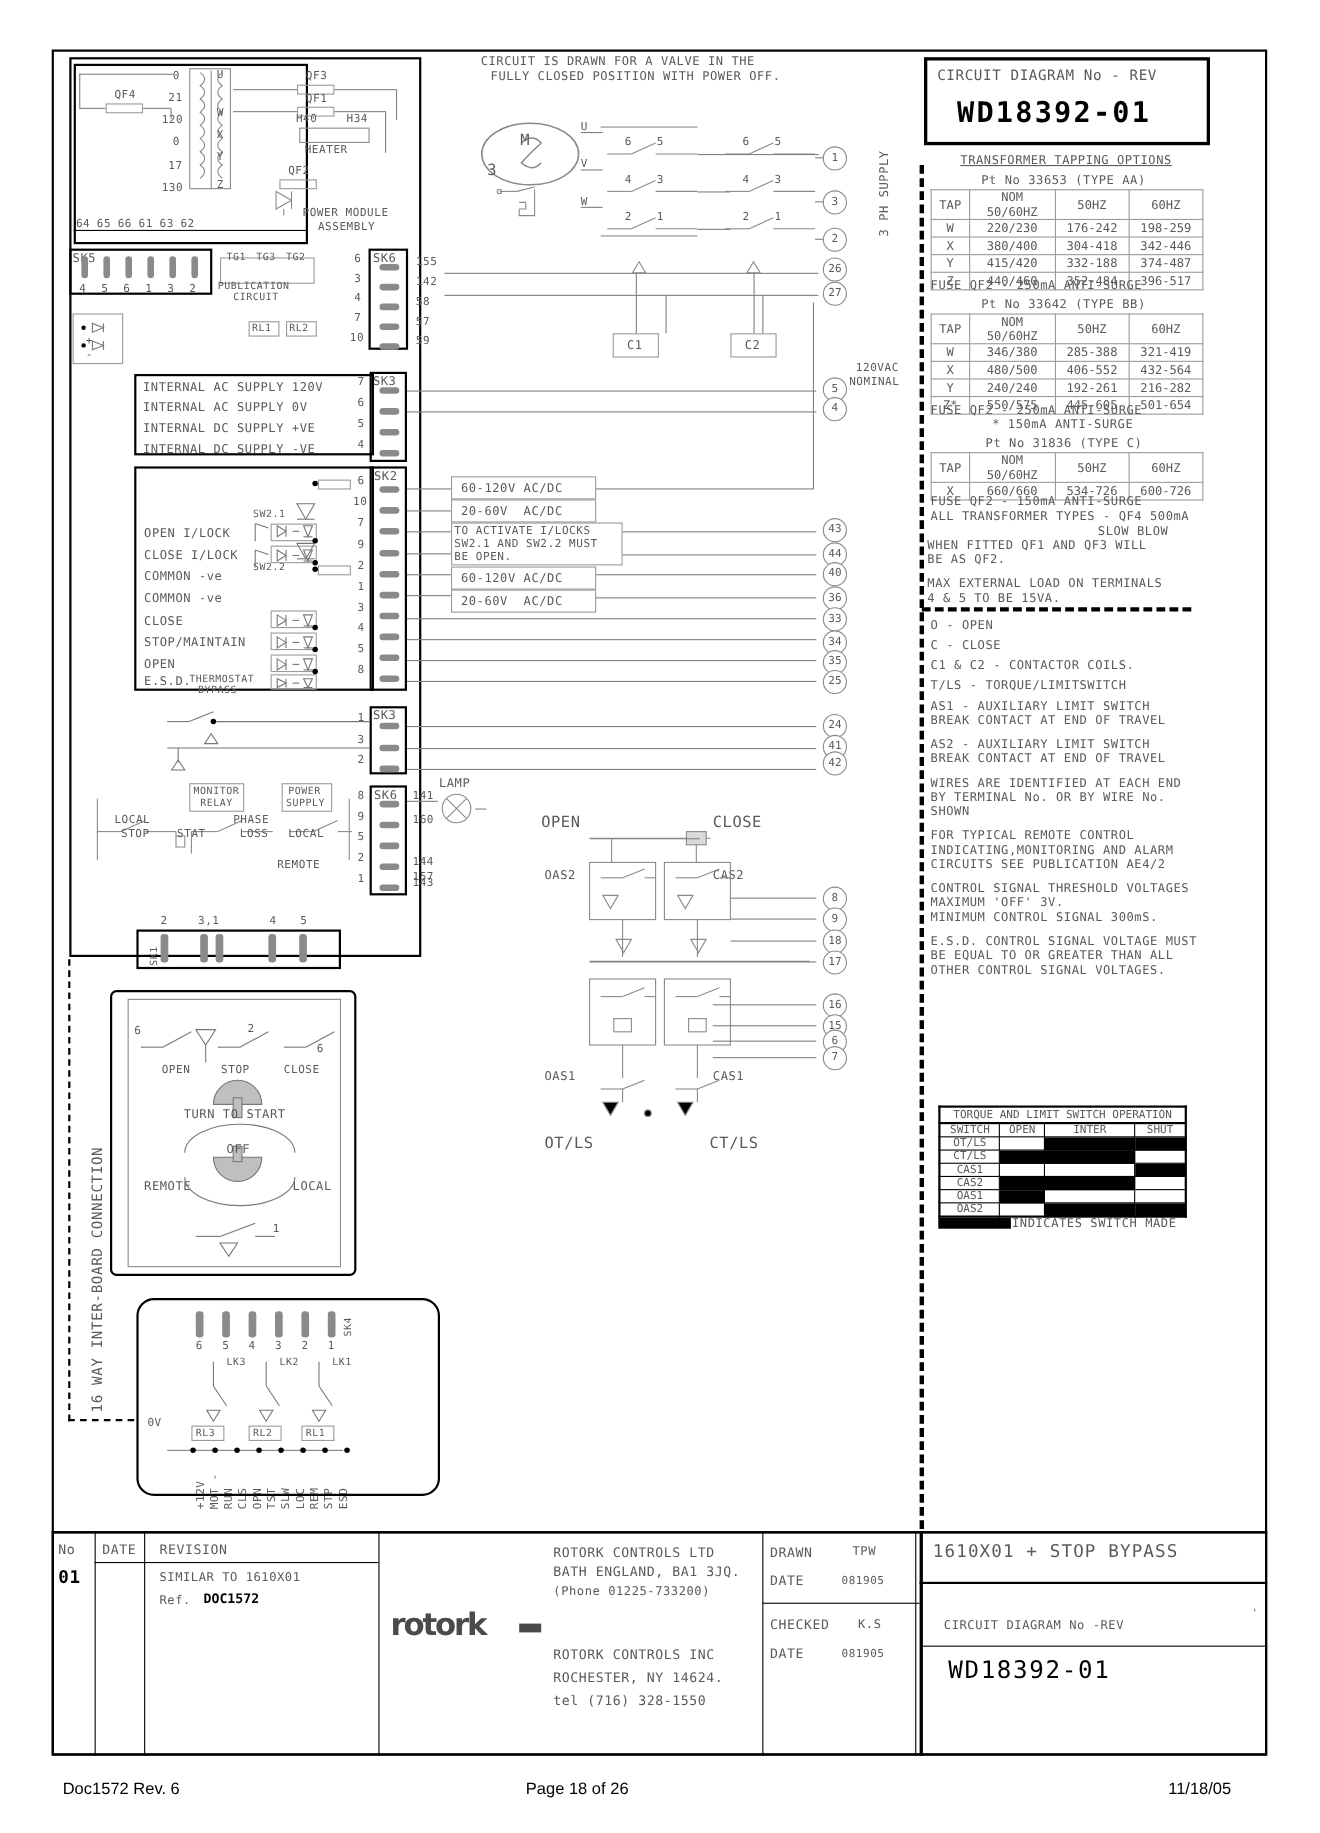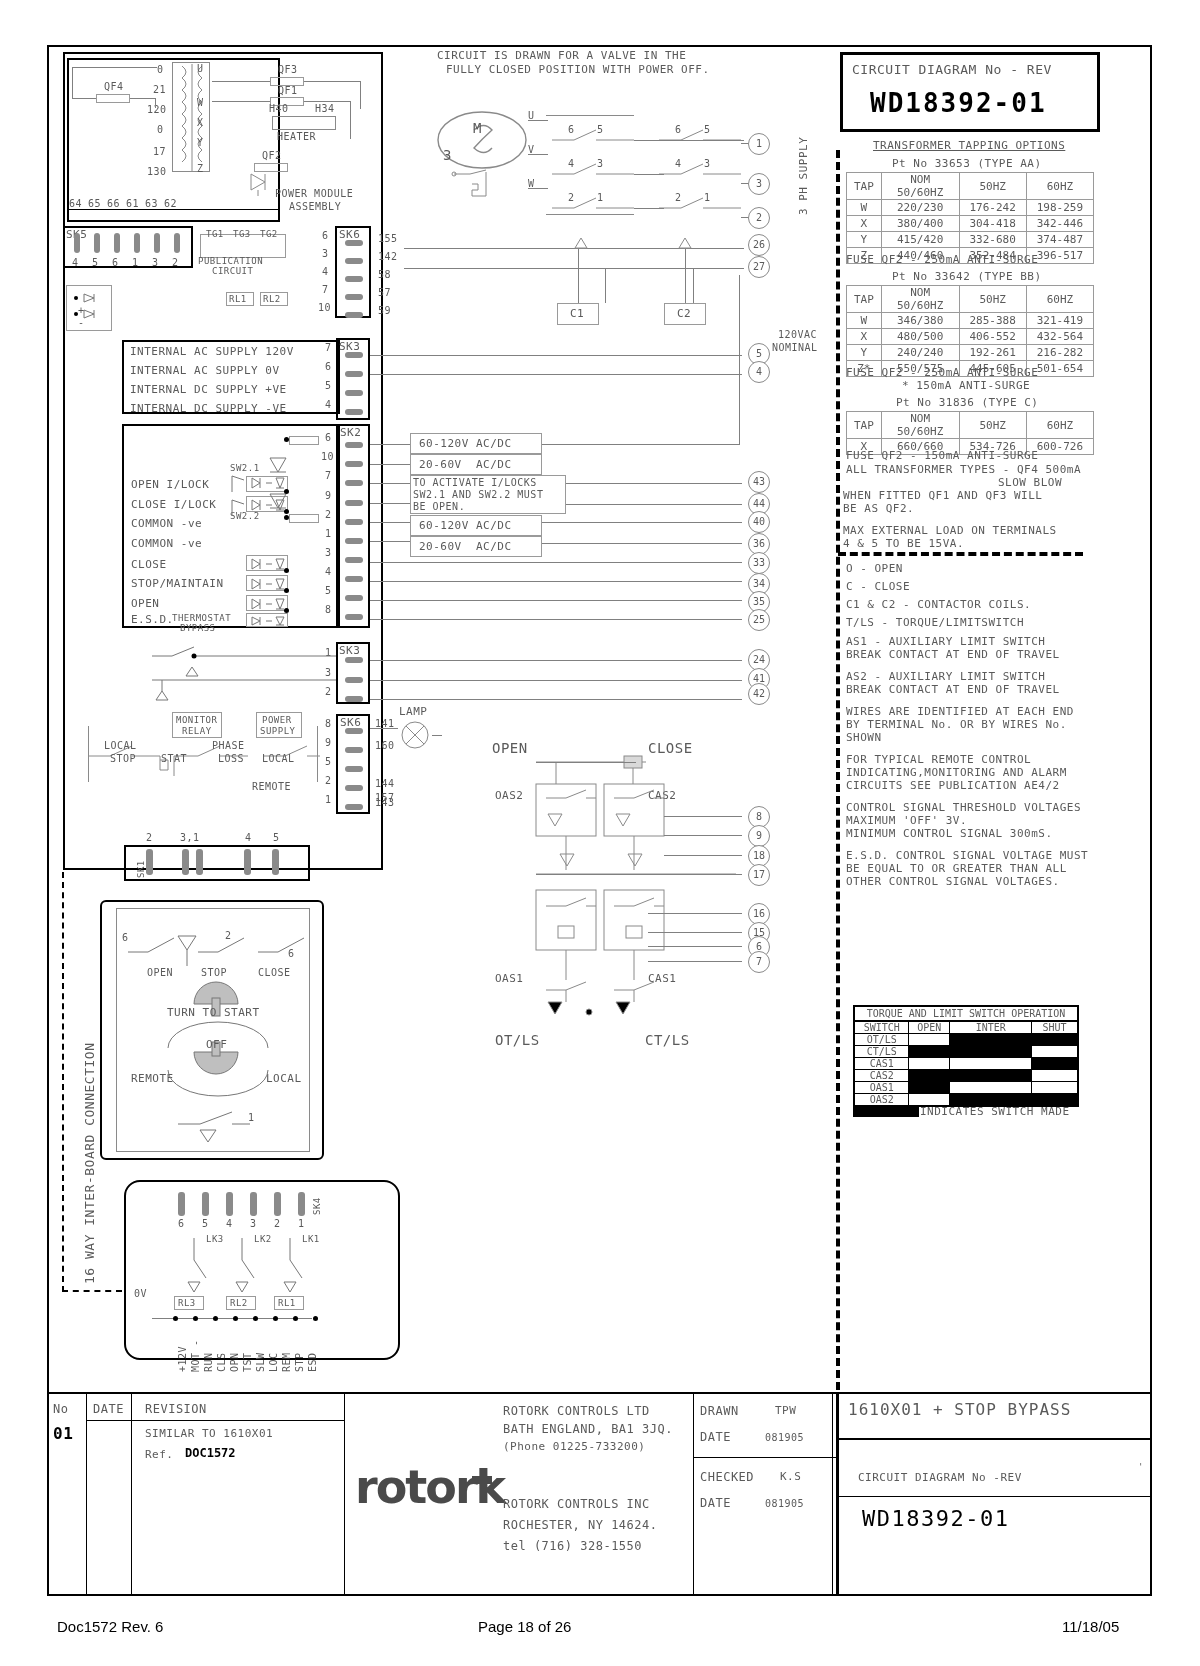--- a/index.html
+++ b/index.html
@@ -57,21 +57,21 @@
   table.tt td,table.tt th{border:1px solid #9a9a9a;padding:0 3px;text-align:center;font-weight:normal;height:15px;}
 
   table.sw{position:absolute;border-collapse:collapse;font-family:"DejaVu Sans Mono",monospace;
            font-size:10px;color:#5a5a5a;}
   table.sw td{border:1px solid #000;padding:0 2px;text-align:center;height:11px;}
   table.sw td.filled{background:#000;}
 
   .underline{text-decoration:underline;}
 
   .rotork-logo{position:absolute;font-family:"DejaVu Sans",sans-serif;font-weight:bold;
-    font-size:46px;color:#4a4a4a;letter-spacing:-2px;}
+    font-size:28px;color:#4a4a4a;letter-spacing:-2px;}
 
   .footer{position:absolute;font-family:"Liberation Sans",sans-serif;font-size:15px;color:#000;}
   .node{position:absolute;width:5px;height:5px;background:#000;border-radius:50%;}
 
   svg{position:absolute;overflow:visible;}
 </style>
 </head>
 <body>
 
 <div id="page">
@@ -109,21 +109,21 @@
         </tr>
     <tr>
           <td>X</td>
           <td>380/400</td>
           <td>304-418</td>
           <td>342-446</td>
         </tr>
     <tr>
           <td>Y</td>
           <td>415/420</td>
-          <td>332-680</td>
+          <td>332-188</td>
           <td>374-487</td>
         </tr>
     <tr>
           <td>Z</td>
           <td>440/460</td>
           <td>352-484</td>
           <td>396-517</td>
         </tr>
   </tbody>
     </table>
@@ -195,21 +195,21 @@
 
   <div class="t t11" style="left:846px;top:562px;">O - OPEN</div>
   <div class="t t11" style="left:846px;top:580px;">C - CLOSE</div>
   <div class="t t11" style="left:846px;top:598px;">C1 &amp; C2 - CONTACTOR COILS.</div>
   <div class="t t11" style="left:846px;top:616px;">T/LS - TORQUE/LIMITSWITCH</div>
   <div class="t t11" style="left:846px;top:635px;">AS1 - AUXILIARY LIMIT SWITCH</div>
   <div class="t t11" style="left:846px;top:648px;">BREAK CONTACT AT END OF TRAVEL</div>
   <div class="t t11" style="left:846px;top:670px;">AS2 - AUXILIARY LIMIT SWITCH</div>
   <div class="t t11" style="left:846px;top:683px;">BREAK CONTACT AT END OF TRAVEL</div>
   <div class="t t11" style="left:846px;top:705px;">WIRES ARE IDENTIFIED AT EACH END</div>
-  <div class="t t11" style="left:846px;top:718px;">BY TERMINAL No. OR BY WIRES No.</div>
+  <div class="t t11" style="left:846px;top:718px;">BY TERMINAL No. OR BY WIRE No.</div>
   <div class="t t11" style="left:846px;top:731px;">SHOWN</div>
   <div class="t t11" style="left:846px;top:753px;">FOR TYPICAL REMOTE CONTROL</div>
   <div class="t t11" style="left:846px;top:766px;">INDICATING,MONITORING AND ALARM</div>
   <div class="t t11" style="left:846px;top:779px;">CIRCUITS SEE PUBLICATION AE4/2</div>
   <div class="t t11" style="left:846px;top:801px;">CONTROL SIGNAL THRESHOLD VOLTAGES</div>
   <div class="t t11" style="left:846px;top:814px;">MAXIMUM 'OFF' 3V.</div>
   <div class="t t11" style="left:846px;top:827px;">MINIMUM CONTROL SIGNAL 300mS.</div>
   <div class="t t11" style="left:846px;top:849px;">E.S.D. CONTROL SIGNAL VOLTAGE MUST</div>
   <div class="t t11" style="left:846px;top:862px;">BE EQUAL TO OR GREATER THAN ALL</div>
   <div class="t t11" style="left:846px;top:875px;">OTHER CONTROL SIGNAL VOLTAGES.</div>

